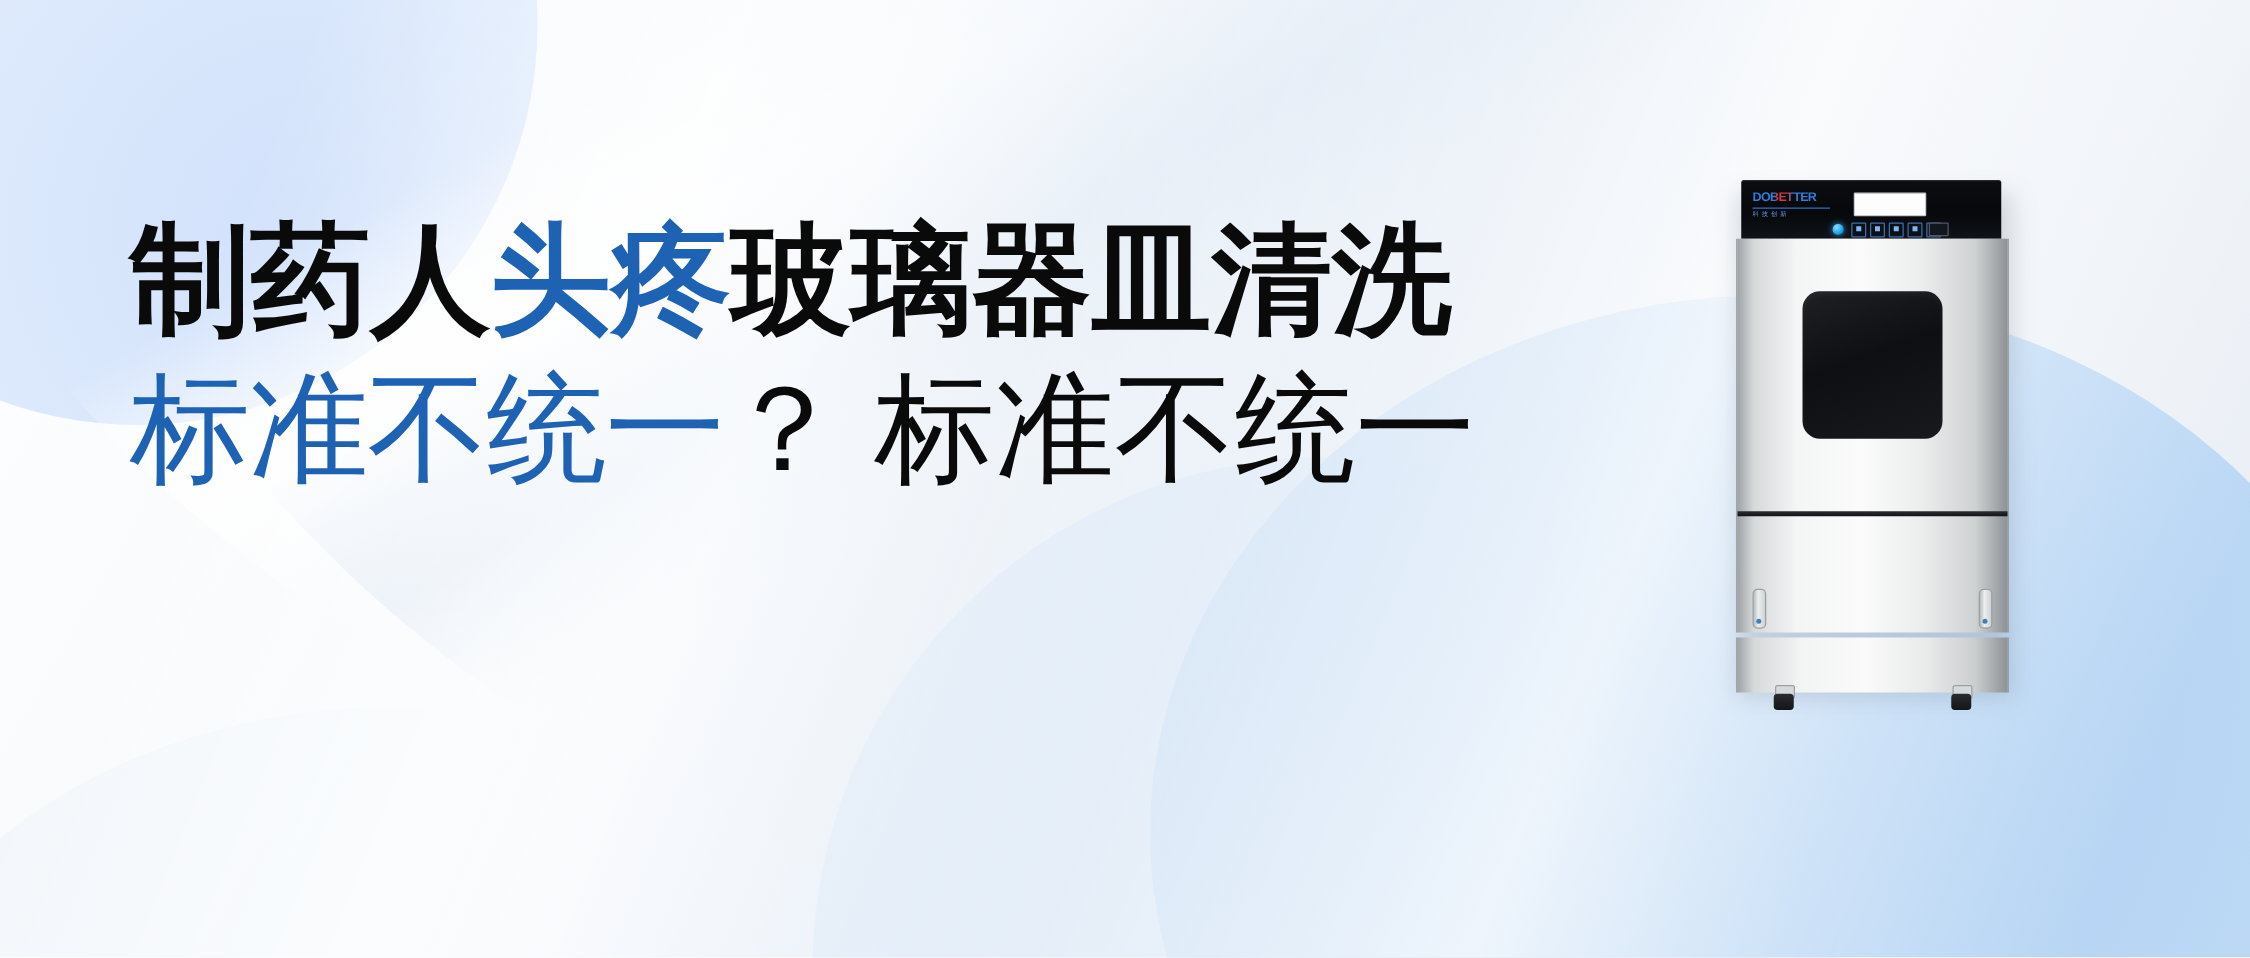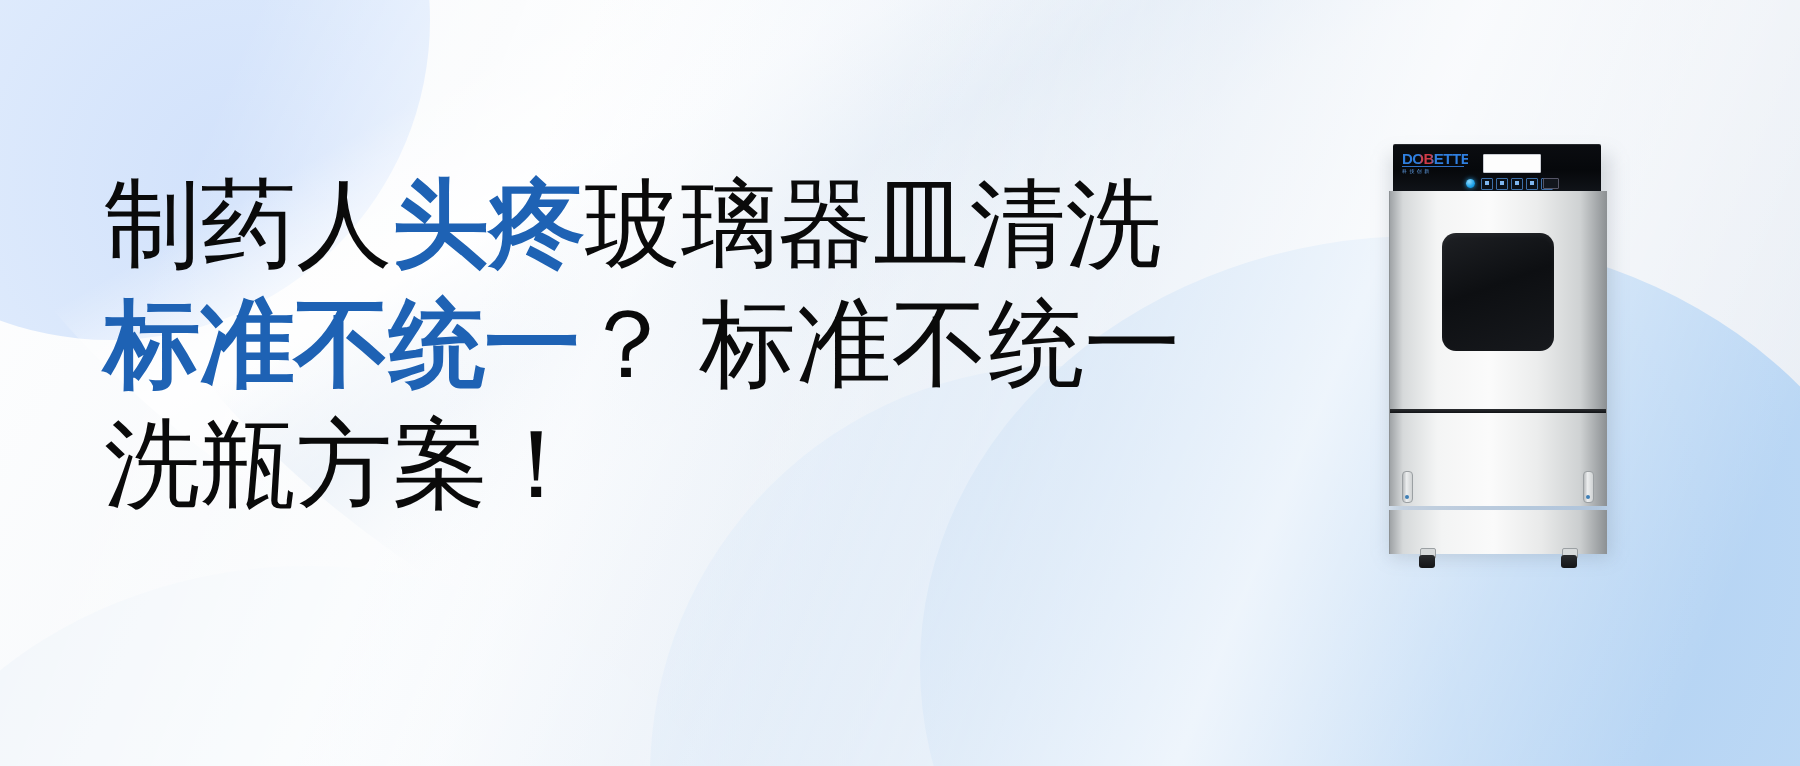--- a/index.html
+++ b/index.html
@@ -46,23 +46,23 @@
   .diag.d3{left:1080px;background:linear-gradient(90deg,rgba(255,255,255,0) 0%,rgba(255,255,255,.75) 35%,rgba(255,255,255,0) 65%);}
 
   
   .headline{
     position:absolute;left:104px;top:168px;width:1080px;
     line-height:1.18;letter-spacing:.01em;
   }
   .hl-line{white-space:nowrap;font-size:96px;}
   .hl-line.l1{margin-bottom:6px;}
   .hl-line.l2{margin-bottom:6px;}
-  .seg-black{color:#0a0a0a;font-weight:400;margin-top:44px;}
+  .seg-black{color:#0a0a0a;font-weight:700;margin-top:44px;}
   .seg-blue{color:#1e62b4;font-weight:700;}
-  .seg-blue-bold{color:#1e62b4;font-weight:700;font-family:"Liberation Sans", sans-serif;letter-spacing:-.01em;}
+  .seg-blue-bold{color:#1e62b4;font-weight:400;font-family:"Liberation Sans", sans-serif;letter-spacing:-.01em;}
   .seg-q{color:#0a0a0a;font-weight:400;}
 
   
   .machine{
     position:absolute;left:1383px;top:144px;width:230px;height:420px;
   }
   .m-shadow{
     position:absolute;left:6px;top:10px;width:222px;height:404px;
     background:rgba(70,85,100,.18);filter:blur(9px);border-radius:4px;
   }
@@ -70,21 +70,21 @@
     position:absolute;left:10px;top:0px;width:208px;height:47px;
     background:linear-gradient(180deg,#0b0d11 0%,#06080b 55%,#101318 100%);
     border-radius:2px 2px 0 0;
     box-shadow:inset 0 1px 0 rgba(255,255,255,.12);
     overflow:hidden;
   }
   .m-logo{
     position:absolute;left:9px;top:9px;width:66px;height:20px;
   }
   .logo-word{
-    font-family:"Liberation Sans", sans-serif;font-weight:700;font-size:15px;
+    font-family:"Liberation Sans", sans-serif;font-weight:700;font-size:10px;
     letter-spacing:-.5px;line-height:11px;
     background:linear-gradient(90deg,#2f7fe0 0%,#2f7fe0 26%,#d33b48 30%,#d33b48 44%,#2f7fe0 48%,#2f7fe0 100%);
     -webkit-background-clip:text;background-clip:text;color:transparent;
     white-space:nowrap;
   }
   .logo-sub{
     font-size:5px;color:#5e9ae0;letter-spacing:.5px;margin-top:1px;white-space:nowrap;
     font-family:"Liberation Sans", sans-serif;
   }
   .logo-rule{width:62px;height:1px;background:#2f6fc4;margin-top:2px;}
@@ -160,23 +160,20 @@
   <div class="diag d2"></div>
   <div class="diag d3"></div>
 
   <div class="headline">
     <div class="hl-line l1">
       <span class="seg-black">制药人</span><span class="seg-blue">头疼</span><span class="seg-black">玻璃器皿清洗</span>
     </div>
     <div class="hl-line l2">
       <span class="seg-blue-bold">标准不统一</span><span class="seg-q">？ 标准不统一</span>
     </div>
-    <div class="hl-line l3">
-      <span class="seg-black">洗瓶方案！</span>
-    </div>
   </div>
 
   <div class="machine">
     <div class="m-shadow"></div>
 
     <div class="m-panel">
       <div class="m-logo">
         <div class="logo-word">DOBETTER</div>
         <div class="logo-rule"></div>
         <div class="logo-sub">科 技 创 新</div>

